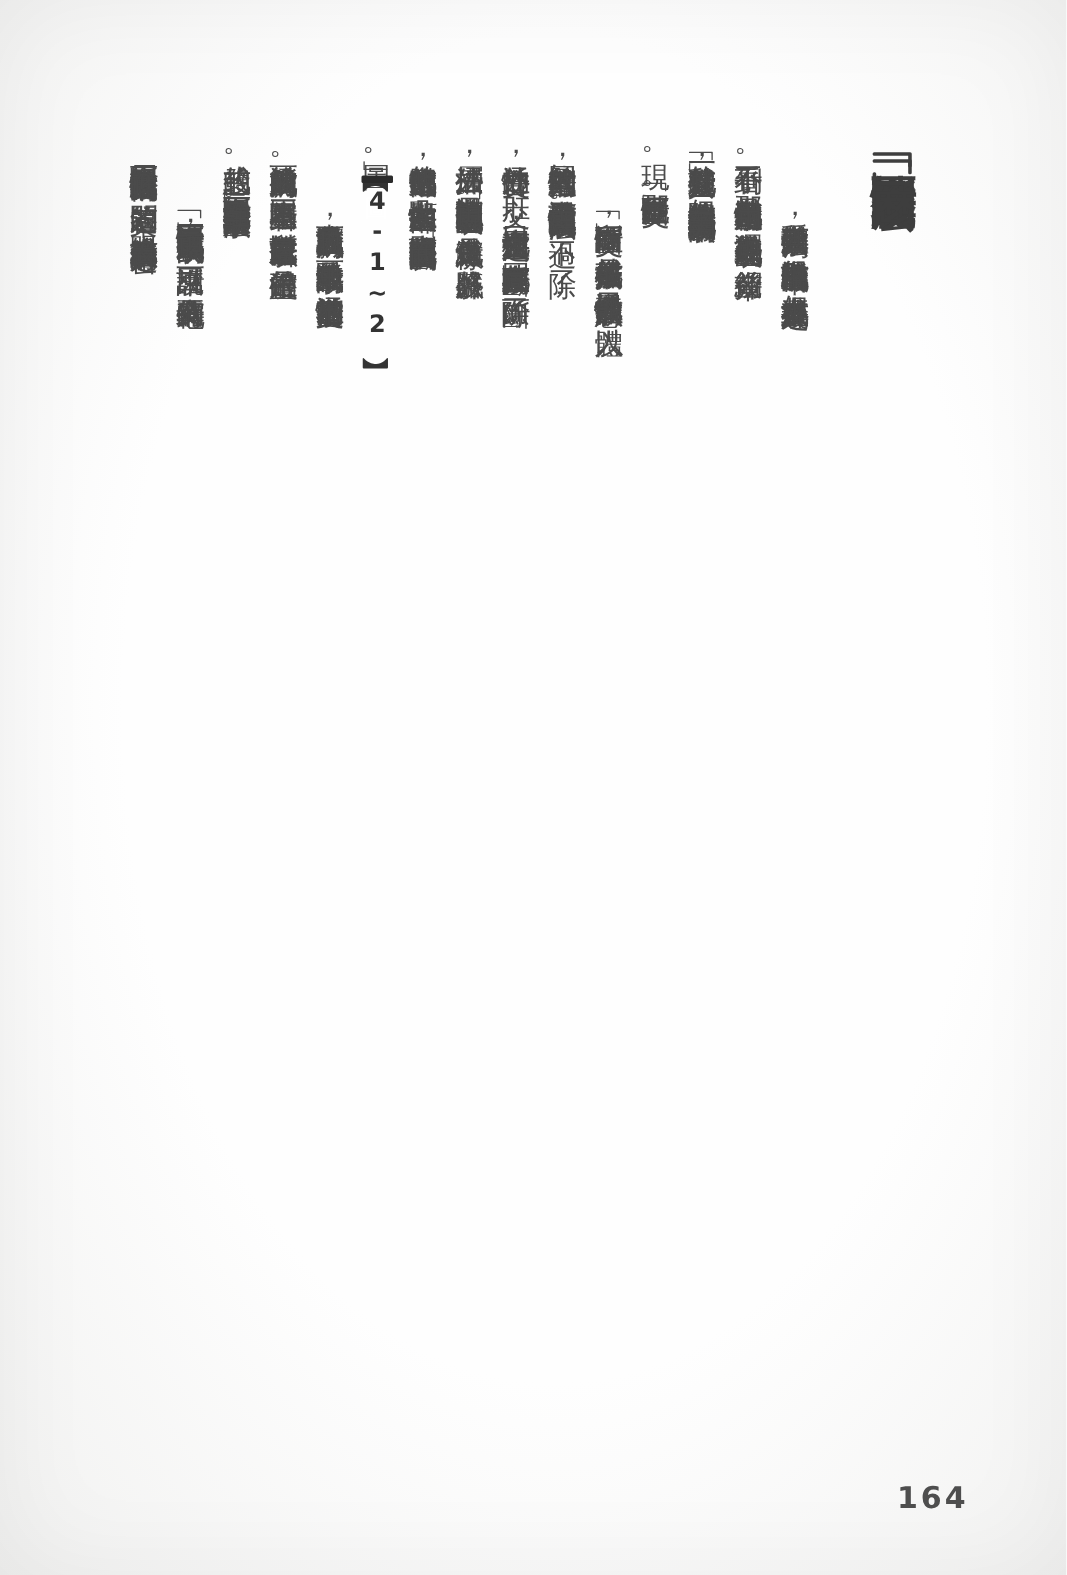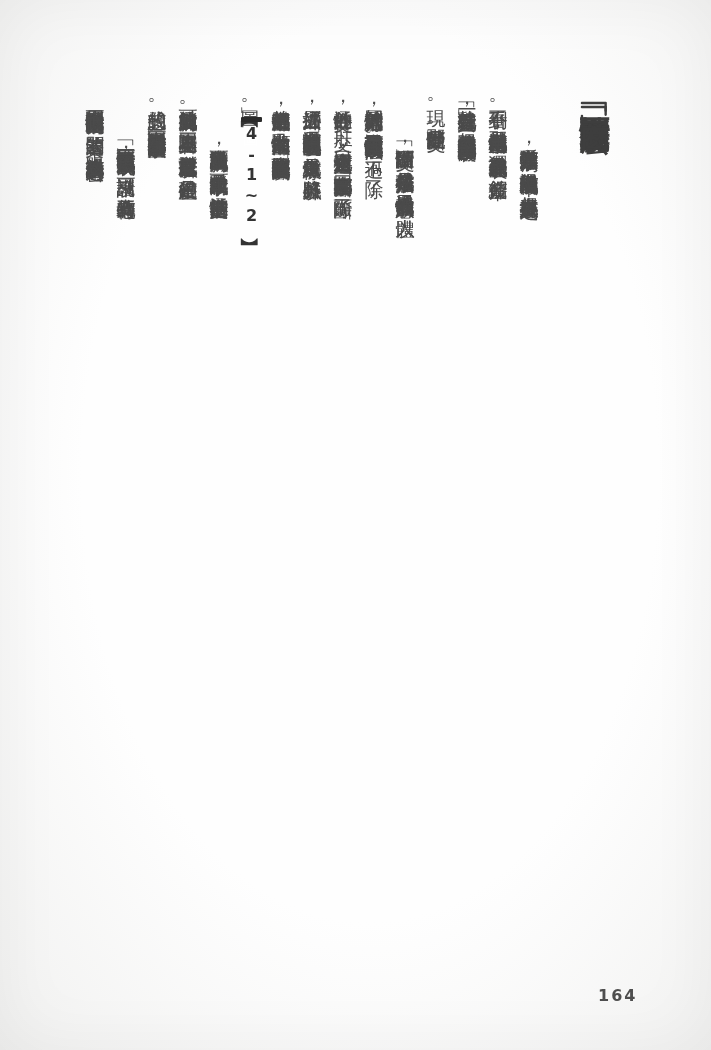--- a/index.html
+++ b/index.html
@@ -64,21 +64,21 @@
     font-size:16px;
     letter-spacing:1.5px;
     color:#333;
     margin-top:1px;
   }
   
   .pagenum{
     position:absolute;
     left:598px;
     top:986px;
-    font-size:16px;
+    font-size:20px;
     font-weight:600;
     letter-spacing:2px;
     color:#4e4e4e;
   }
 </style>
 </head>
 <body>
 
 <div class="page">
 

